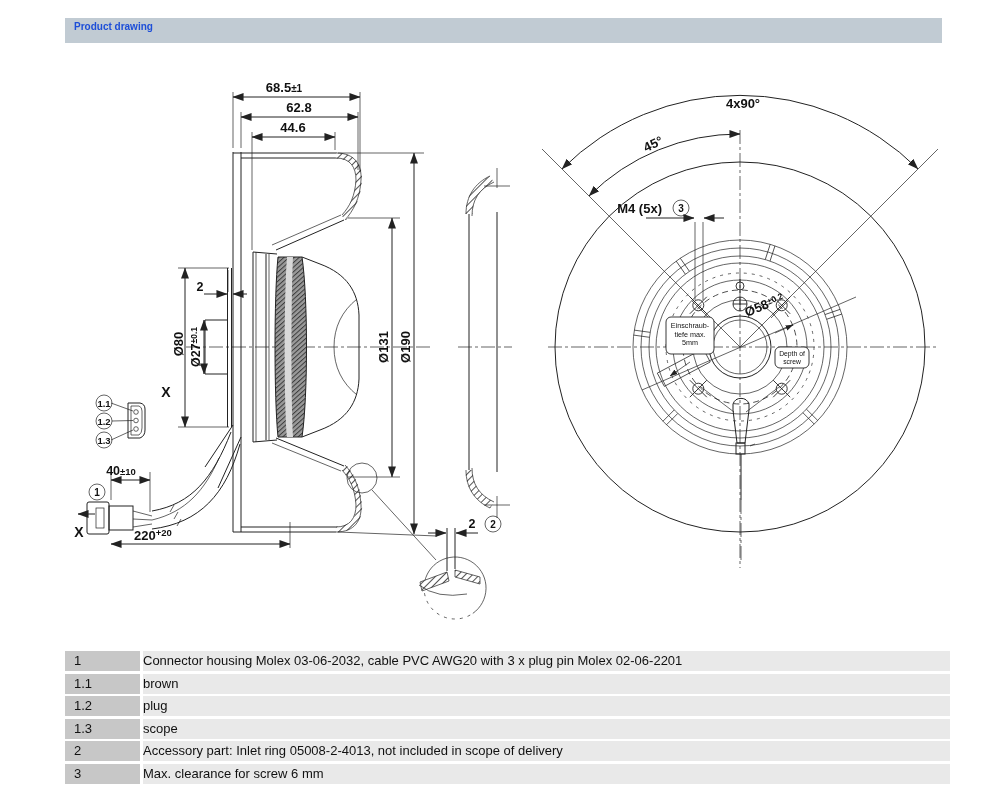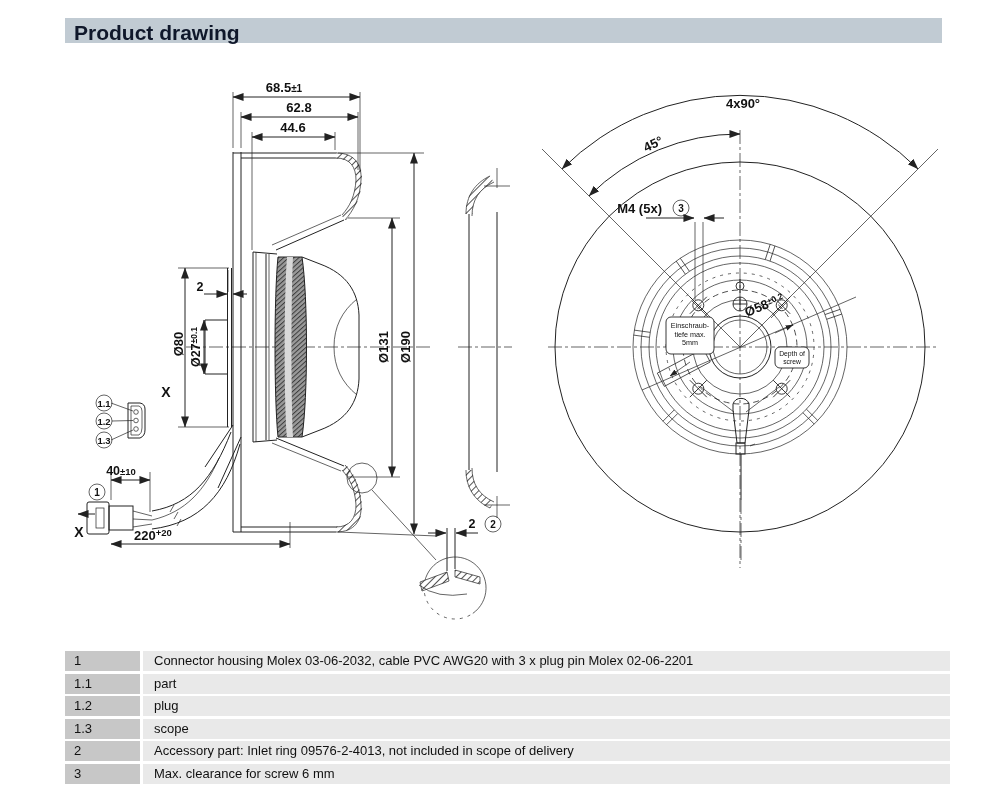--- a/index.html
+++ b/index.html
@@ -1,20 +1,20 @@
 <!DOCTYPE html>
 <html><head>
 <meta charset="utf-8">
 <style>
   html,body{margin:0;padding:0;background:#ffffff;}
   .stage{position:relative;width:1000px;height:791px;background:#fff;
          font-family:"Liberation Sans",sans-serif;overflow:hidden;}
   .hdr{position:absolute;left:65px;top:18px;width:877px;height:25px;
        background:#c1cbd3;box-sizing:border-box;padding:3px 0 0 9px;
-       font-size:21px;font-weight:bold;color:#0f172a;}
+       font-size:10px;font-weight:bold;color:#1d4ed8;}
   svg.draw{position:absolute;left:0;top:40px;}
   
   .ln{stroke:#222;stroke-width:1;fill:none;}
   .thin{stroke:#222;stroke-width:0.7;fill:none;}
   .cl{stroke:#222;stroke-width:0.7;fill:none;stroke-dasharray:14 3 3 3;}
   .dsh{stroke:#222;stroke-width:0.8;fill:none;stroke-dasharray:6 4;}
   .dsh2{stroke:#222;stroke-width:0.7;fill:none;stroke-dasharray:3 5;}
   text{fill:#111;font-family:"Liberation Sans",sans-serif;}
   .t13{font-size:13px;font-weight:bold;}
   .t12{font-size:12.5px;font-weight:bold;}
@@ -22,21 +22,21 @@
   .t9{font-size:9.5px;font-weight:bold;}
   .t8{font-size:8.5px;font-weight:bold;}
   .t7{font-size:7.2px;}
   .t68{font-size:6.8px;}
   .tx{font-size:14px;font-weight:bold;}
   .ref{font-size:10px;font-weight:bold;}
   
   .tbl{position:absolute;left:65px;top:651px;width:885px;}
   .trow{display:flex;margin-bottom:2.5px;height:20px;line-height:20px;font-size:13px;color:#111;}
   .tno{width:75px;background:#c7c7c7;padding-left:9px;box-sizing:border-box;flex:none;}
-  .ttx{flex:1;background:#e9e9e9;padding-left:11px;margin-left:3px;}
+  .ttx{flex:1;background:#e9e9e9;margin-left:3px;}
 </style>
 </head>
 <body>
 
 <div class="stage">
 
   <div class="hdr">
     <span>Product drawing</span>
   </div>
 
@@ -339,33 +339,33 @@
     </g>
   </svg>
 
   <div class="tbl">
     <div class="trow">
       <div class="tno">1</div>
       <div class="ttx">Connector housing Molex 03-06-2032, cable PVC AWG20 with 3 x plug pin Molex 02-06-2201</div>
     </div>
     <div class="trow">
       <div class="tno">1.1</div>
-      <div class="ttx">part</div>
+      <div class="ttx">brown</div>
     </div>
     <div class="trow">
       <div class="tno">1.2</div>
       <div class="ttx">plug</div>
     </div>
     <div class="trow">
       <div class="tno">1.3</div>
       <div class="ttx">scope</div>
     </div>
     <div class="trow">
       <div class="tno">2</div>
-      <div class="ttx">Accessory part: Inlet ring 09576-2-4013, not included in scope of delivery</div>
+      <div class="ttx">Accessory part: Inlet ring 05008-2-4013, not included in scope of delivery</div>
     </div>
     <div class="trow">
       <div class="tno">3</div>
       <div class="ttx">Max. clearance for screw 6 mm</div>
     </div>
   </div>
 
 </div>
 
 </body></html>

